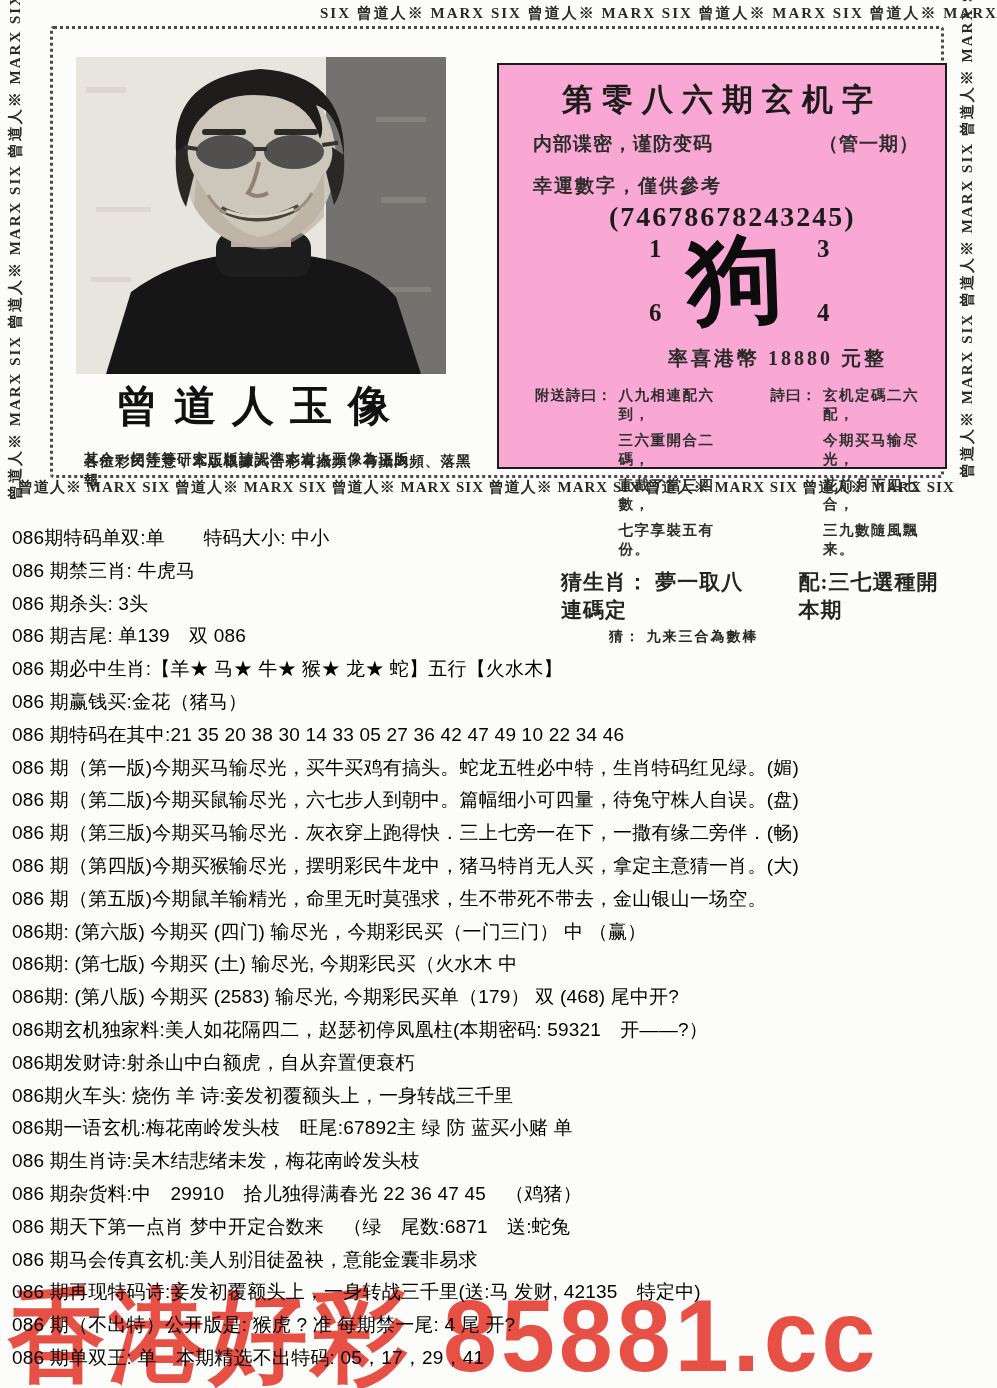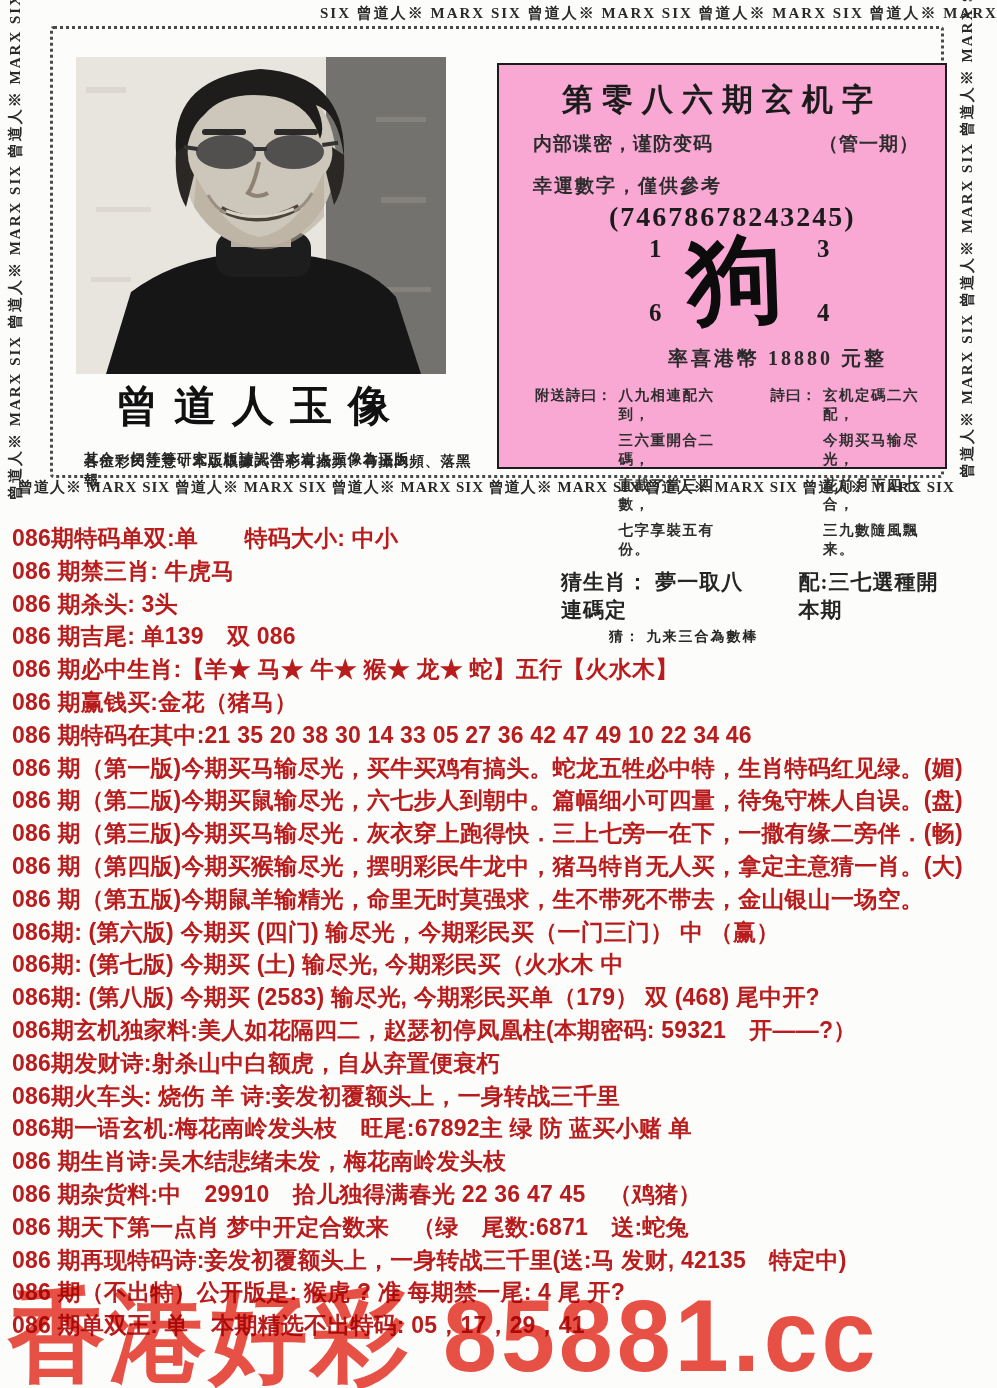--- a/index.html
+++ b/index.html
@@ -48,21 +48,21 @@
   .poems{display:flex;margin-top:14px;padding:0 12px 0 36px;font-size:14.5px;font-weight:bold;color:#2e2e2e;gap:19px;}
   .pcol{display:flex;}
   .plabel{white-space:nowrap;margin-right:6px;letter-spacing:1px;}
   .plines div{margin-bottom:7px;letter-spacing:1.5px;}
   .pcol.right{margin-left:26px;}
   .guess1{display:flex;margin-top:2px;padding-left:62px;font-size:21px;font-weight:bold;letter-spacing:1px;color:#252525;}
   .guess1 .g2{margin-left:40px;}
   .guess2{margin-top:4px;padding-left:110px;font-size:14px;font-weight:bold;letter-spacing:2px;color:#252525;}
   
   .lines{position:absolute;left:12px;top:522px;width:978px;}
-  .pl{height:32.8px;line-height:32.8px;font-size:23px;font-weight:bold;color:#b91c1c;
+  .pl{height:32.8px;line-height:32.8px;font-size:19px;font-weight:normal;color:#000000;
     white-space:nowrap;letter-spacing:0.2px;}
   
   .watermark{
     position:absolute;left:8px;top:1272px;width:985px;
     font-size:97px;font-weight:bold;color:#e8392c;opacity:0.88;
     font-family:"Liberation Sans",sans-serif;letter-spacing:4px;white-space:nowrap;
     mix-blend-mode:multiply;transform:scaleY(1.05);
   }
 </style>
 </head>
@@ -180,20 +180,21 @@
     <div class="pl">086期: (第六版) 今期买 (四门) 输尽光，今期彩民买（一门三门） 中 （赢）</div>
     <div class="pl">086期: (第七版) 今期买 (土) 输尽光, 今期彩民买（火水木 中</div>
     <div class="pl">086期: (第八版) 今期买 (2583) 输尽光, 今期彩民买单（179） 双 (468) 尾中开?</div>
     <div class="pl">086期玄机独家料:美人如花隔四二，赵瑟初停凤凰柱(本期密码: 59321　开——?）</div>
     <div class="pl">086期发财诗:射杀山中白额虎，自从弃置便衰朽</div>
     <div class="pl">086期火车头: 烧伤 羊 诗:妾发初覆额头上，一身转战三千里</div>
     <div class="pl">086期一语玄机:梅花南岭发头枝　旺尾:67892主 绿 防 蓝买小赌 单</div>
     <div class="pl">086 期生肖诗:吴木结悲绪未发，梅花南岭发头枝</div>
     <div class="pl">086 期杂货料:中　29910　拾儿独得满春光 22 36 47 45　（鸡猪）</div>
     <div class="pl">086 期天下第一点肖 梦中开定合数来　（绿　尾数:6871　送:蛇兔</div>
+    <div class="pl">086 期马会传真玄机:美人别泪徒盈袂，意能金囊非易求</div>
     <div class="pl">086 期再现特码诗:妾发初覆额头上，一身转战三千里(送:马 发财, 42135　特定中)</div>
     <div class="pl">086 期（不出特）公开版是: 猴虎 ? 准 每期禁一尾: 4 尾 开?</div>
     <div class="pl">086 期单双王: 单　本期精选不出特码: 05，17，29，41</div>
   </div>
 
   <div class="watermark">香港好彩 85881.cc</div>
 
 </div>
 
 </body></html>

